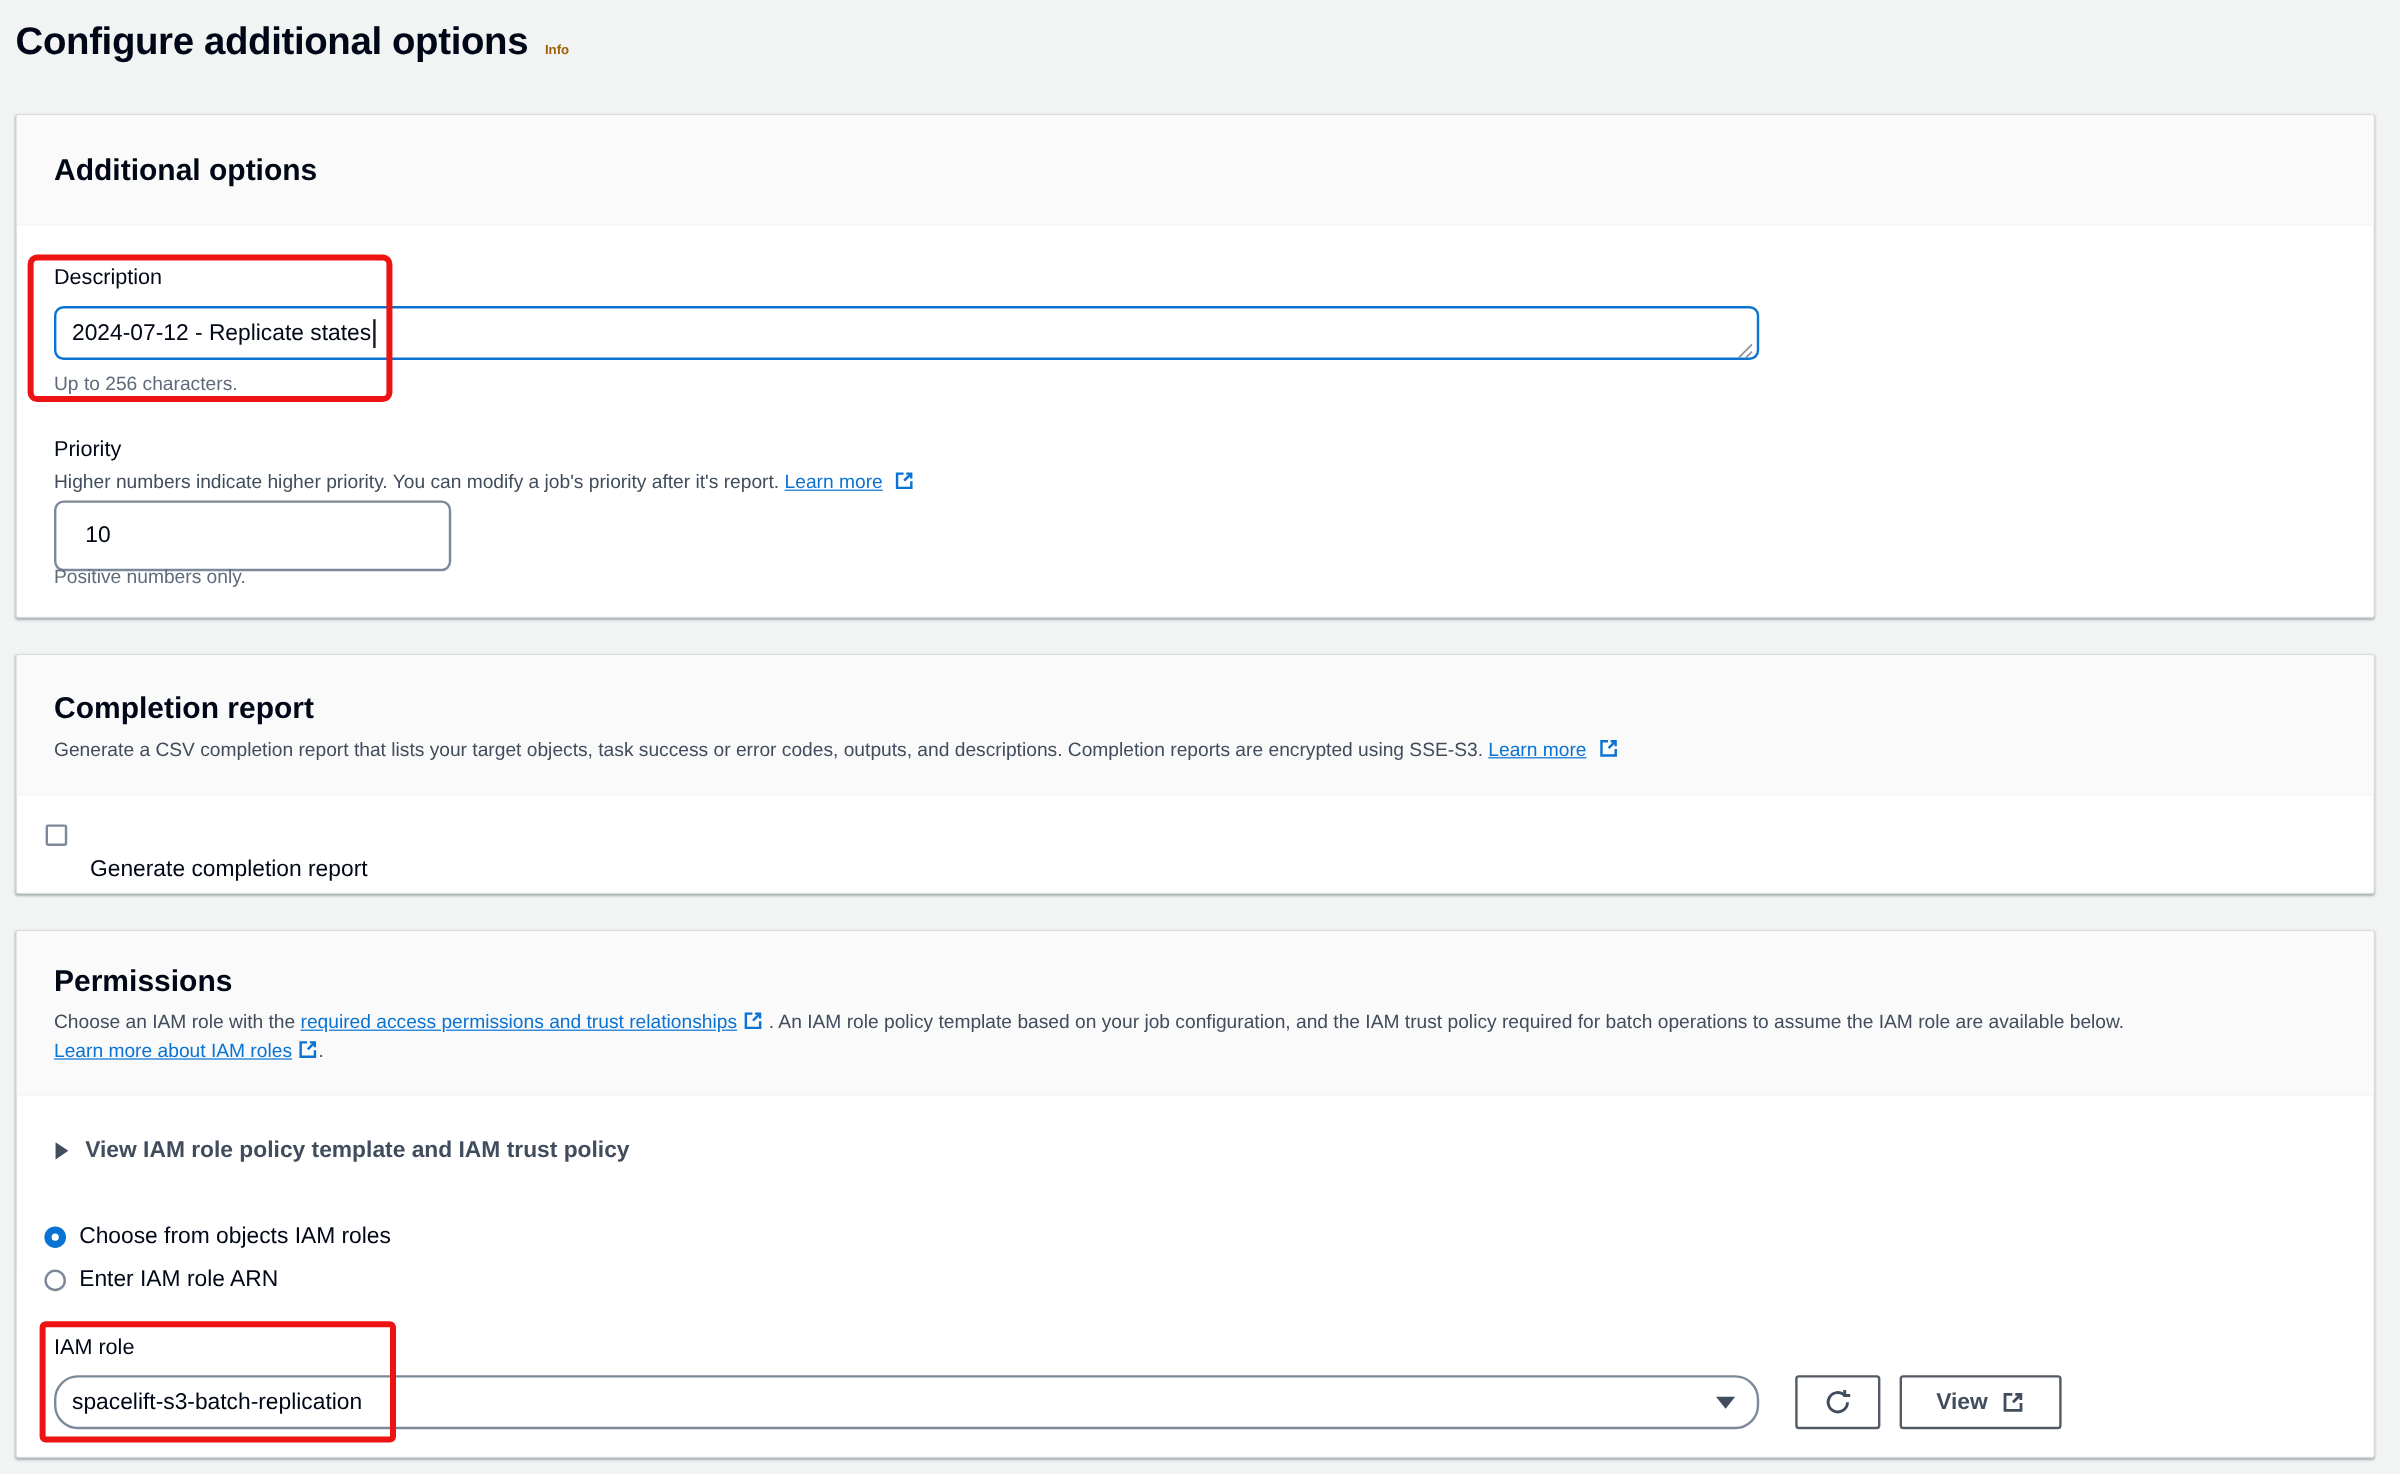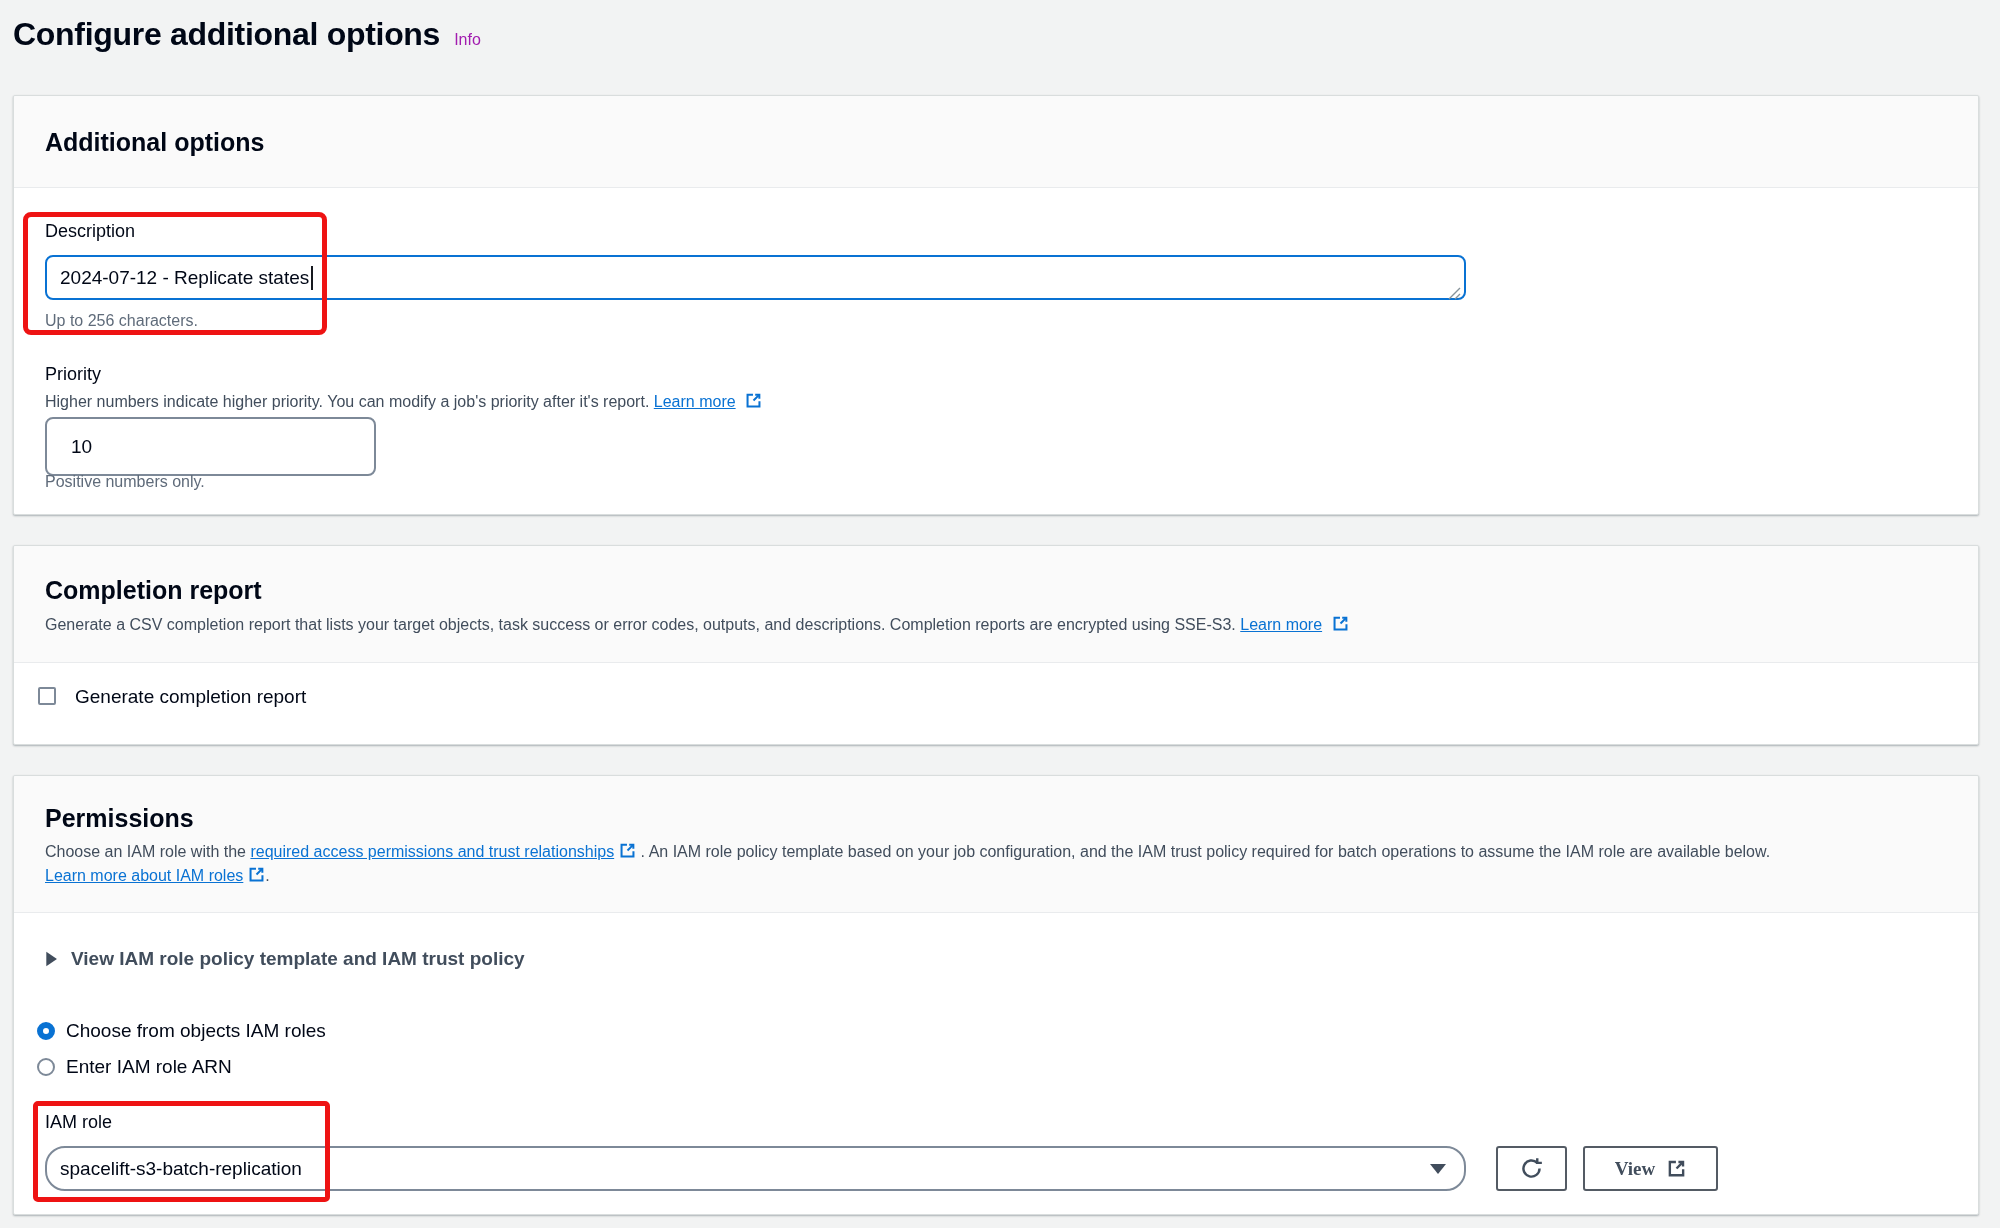--- a/index.html
+++ b/index.html
@@ -8,21 +8,21 @@
     position:relative; width:2000px; height:1228px;
     background:#f2f3f3; overflow:hidden;
     font-family:"Liberation Sans", sans-serif;
     color:#000716;
   }
   .abs { position:absolute; }
 
   
   .page-title-row { position:absolute; left:13px; top:16px; display:flex; align-items:baseline; gap:14px; }
   .page-title { font-size:32px; font-weight:700; color:#000716; letter-spacing:-0.3px; }
-  .info-link { font-size:16px; font-weight:400; color:#a21caf; text-decoration:none; cursor:pointer; }
+  .info-link { font-size:11px; font-weight:700; color:#a16207; text-decoration:none; cursor:pointer; }
 
   
   .card { position:absolute; left:13px; width:1966px; background:#ffffff;
           border:1px solid #d9dddd; border-radius:2px;
           box-shadow:0 1px 2px 0 rgba(0,28,36,0.3); }
   .card-header { position:absolute; left:0; top:0; right:0; background:#fafafa;
                  border-bottom:1px solid #e9ebed; border-radius:2px 2px 0 0; }
 
   .section-title { font-size:25px; font-weight:700; color:#000716; white-space:nowrap; }
   .field-label { font-size:18px; color:#000716; white-space:nowrap; }
@@ -67,21 +67,21 @@
     display:flex; align-items:center; padding:0 18px 0 13px;
     font-size:19px; color:#000716; cursor:pointer;
   }
   .dropdown-caret { margin-left:auto; width:0; height:0;
     border-left:8px solid transparent; border-right:8px solid transparent;
     border-top:10px solid #414d5c; }
   .btn {
     position:absolute; height:45px; background:#fff;
     border:2px solid #545b64; border-radius:3px;
     display:flex; align-items:center; justify-content:center; gap:12px;
-    font-size:19px; font-weight:700; color:#414d5c; cursor:pointer;font-family:Liberation Serif, serif;
+    font-size:19px; font-weight:700; color:#414d5c; cursor:pointer;
   }
 
   
   .red-rect { position:absolute; border:5px solid #ee1313; border-radius:8px;
               pointer-events:none; z-index:5; background:transparent; }
 </style>
 </head>
 <body>
 
 <div class="page">
@@ -145,21 +145,21 @@
     <span class="ext-icon" style="color:#0972d3;">
       <svg width="17" height="17" viewBox="0 0 16 16" fill="none" stroke="currentColor" stroke-width="1.9">
           <path d="M13.6 8.6v5.1h-11.2v-11.2h5.1"></path>
           <path d="M9.6 2.5h3.9v3.9"></path>
           <path d="M13.3 2.7L8 8"></path>
         </svg>
     </span>
   </div>
 
   <div class="checkbox" style="left:38px;top:687px;"></div>
-  <label class="control-label" style="left:75px;top:686px;text-align:center;">Generate completion report</label>
+  <label class="control-label" style="left:75px;top:714px;text-align:center;">Generate completion report</label>
 
   <section class="card" style="top:775px;height:440px;">
     <div class="card-header" style="height:137px;"></div>
   </section>
   <h2 class="abs section-title" style="left:45px;top:804px;">Permissions</h2>
 
   <div class="abs desc-text" style="left:45px;top:842px;">
     <span>Choose an IAM role with the </span><a class="link">required access permissions and trust relationships</a><span class="ext-icon" style="color:#0972d3;">
       <svg width="17" height="17" viewBox="0 0 16 16" fill="none" stroke="currentColor" stroke-width="1.9">
           <path d="M13.6 8.6v5.1h-11.2v-11.2h5.1"></path>

